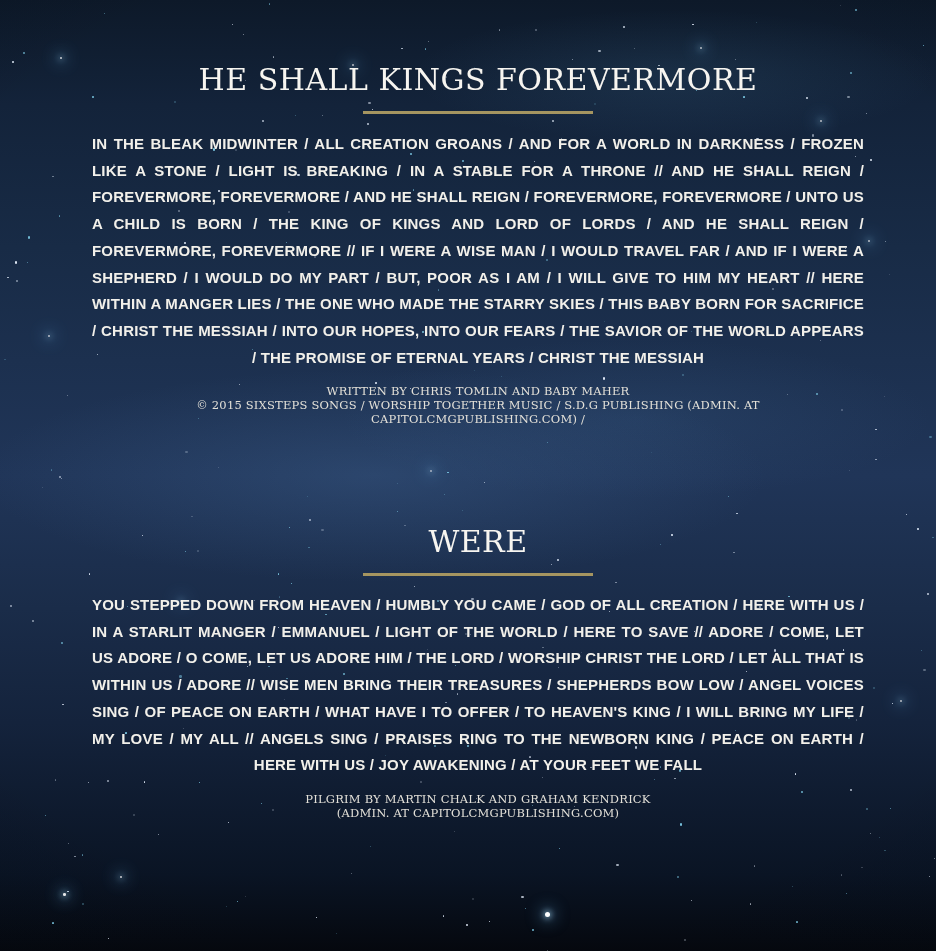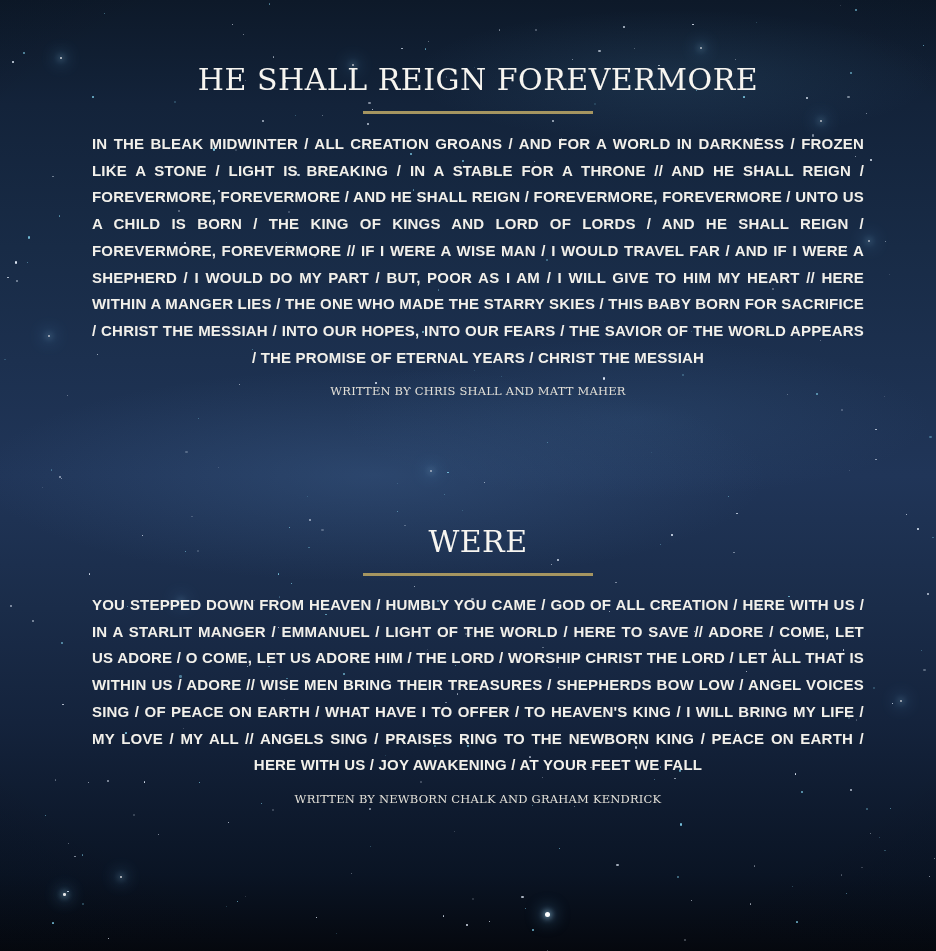--- a/index.html
+++ b/index.html
@@ -368,34 +368,36 @@
       <i class="bright" style="left: 868px; top: 240px; width: 2.4px; height: 2.4px; opacity: 0.7;"></i>
       <i class="bright" style="left: 48px; top: 335px; width: 2px; height: 2px; opacity: 0.7;"></i>
       <i class="bright" style="left: 430px; top: 470px; width: 2px; height: 2px; opacity: 0.6;"></i>
       <i class="bright" style="left: 900px; top: 700px; width: 2.2px; height: 2.2px; opacity: 0.7;"></i>
       <i class="bright" style="left: 180px; top: 600px; width: 2px; height: 2px; opacity: 0.6;"></i>
       <i class="bright" style="left: 820px; top: 120px; width: 2px; height: 2px; opacity: 0.7;"></i>
       <i class="bright" style="left: 60px; top: 57px; width: 2.2px; height: 2.2px; opacity: 0.8;"></i>
     </div>
 
   <section>
-    <h1 class="block song-title" style="top:62px;">HE SHALL REIGN FOREVERMORE</h1>
+    <h1 class="block song-title" style="top:62px;">HE SHALL KINGS FOREVERMORE</h1>
     <div class="block" style="top:111px;">
       <div class="rule"></div>
     </div>
     <p class="block lyrics" style="top:131px;">IN THE BLEAK MIDWINTER / ALL CREATION GROANS / AND FOR A WORLD IN DARKNESS / FROZEN LIKE A STONE / LIGHT IS BREAKING / IN A STABLE FOR A THRONE // AND HE SHALL REIGN / FOREVERMORE, FOREVERMORE / AND HE SHALL REIGN / FOREVERMORE, FOREVERMORE / UNTO US A CHILD IS BORN / THE KING OF KINGS AND LORD OF LORDS / AND HE SHALL REIGN / FOREVERMORE, FOREVERMORE // IF I WERE A WISE MAN / I WOULD TRAVEL FAR / AND IF I WERE A SHEPHERD / I WOULD DO MY PART / BUT, POOR AS I AM / I WILL GIVE TO HIM MY HEART // HERE WITHIN A MANGER LIES / THE ONE WHO MADE THE STARRY SKIES / THIS BABY BORN FOR SACRIFICE / CHRIST THE MESSIAH / INTO OUR HOPES, INTO OUR FEARS / THE SAVIOR OF THE WORLD APPEARS / THE PROMISE OF ETERNAL YEARS / CHRIST THE MESSIAH</p>
     <div class="block credits" style="top:385px;">
-      <div>WRITTEN BY CHRIS SHALL AND MATT MAHER</div>
+      <div>WRITTEN BY CHRIS TOMLIN AND BABY MAHER</div>
+      <div>© 2015 SIXSTEPS SONGS / WORSHIP TOGETHER MUSIC / S.D.G PUBLISHING (ADMIN. AT CAPITOLCMGPUBLISHING.COM) /</div>
     </div>
   </section>
 
   <section>
     <h1 class="block song-title" style="top:524px;">WERE</h1>
     <div class="block" style="top:573px;">
       <div class="rule"></div>
     </div>
     <p class="block lyrics" style="top:592px;">YOU STEPPED DOWN FROM HEAVEN / HUMBLY YOU CAME / GOD OF ALL CREATION / HERE WITH US / IN A STARLIT MANGER / EMMANUEL / LIGHT OF THE WORLD / HERE TO SAVE // ADORE / COME, LET US ADORE / O COME, LET US ADORE HIM / THE LORD / WORSHIP CHRIST THE LORD / LET ALL THAT IS WITHIN US / ADORE // WISE MEN BRING THEIR TREASURES / SHEPHERDS BOW LOW / ANGEL VOICES SING / OF PEACE ON EARTH / WHAT HAVE I TO OFFER / TO HEAVEN'S KING / I WILL BRING MY LIFE / MY LOVE / MY ALL // ANGELS SING / PRAISES RING TO THE NEWBORN KING / PEACE ON EARTH / HERE WITH US / JOY AWAKENING / AT YOUR FEET WE FALL</p>
     <div class="block credits" style="top:793px;">
-      <div>WRITTEN BY NEWBORN CHALK AND GRAHAM KENDRICK</div>
+      <div>PILGRIM BY MARTIN CHALK AND GRAHAM KENDRICK</div>
+      <div>(ADMIN. AT CAPITOLCMGPUBLISHING.COM)</div>
     </div>
   </section>
 
 </div>
 
 </body></html>

